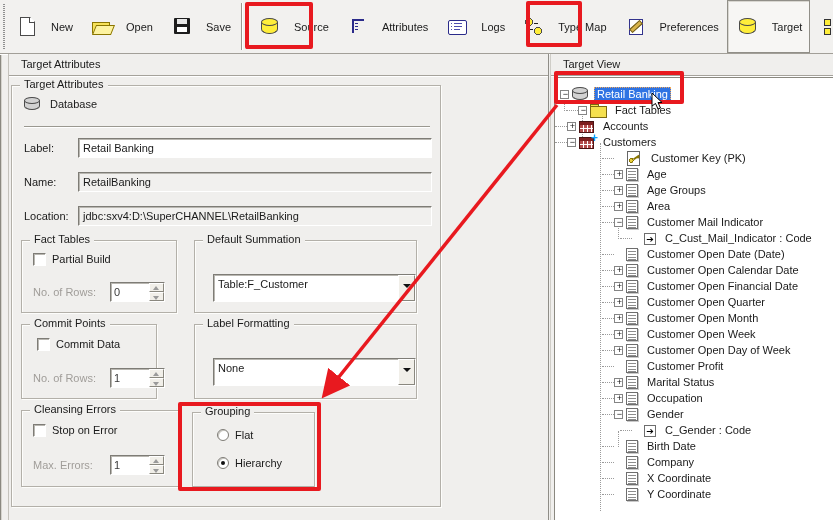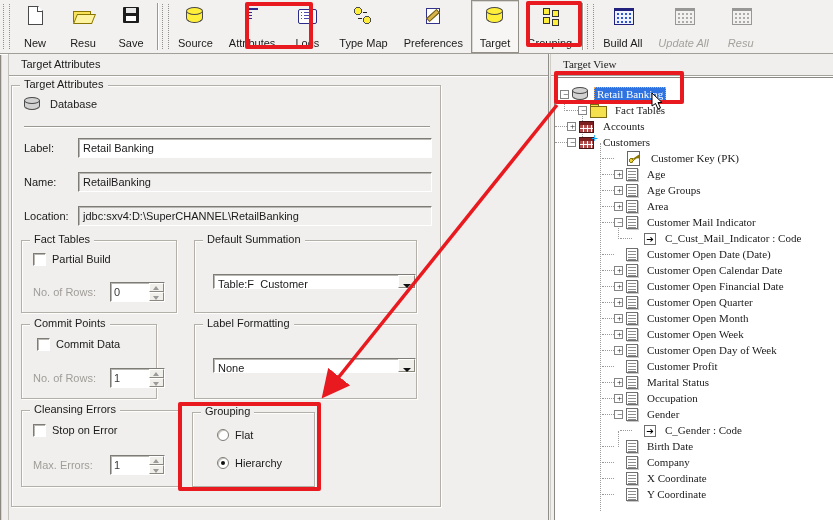--- a/index.html
+++ b/index.html
@@ -10,21 +10,21 @@
     box-shadow:inset 1px 0 0 #8a8880, inset 2px 0 0 #d5d3cd;
   }
   
   .toolbar{
     position:absolute;left:0;top:0;width:833px;height:54px;
     background:#f2f1ef;border-bottom:1px solid #a29f98;box-shadow:0 1px 0 #ffffff;
     display:flex;align-items:stretch;overflow:hidden;padding-left:2px;
   }
   .gripper{width:7px;margin:4px 1px;border-left:1px dotted #8f8f8f;border-right:1px dotted #8f8f8f;}
   .tsep{width:2px;margin:3px 2px;border-left:1px solid #9a9890;border-right:1px solid #ffffff;}
-  .tbtn{display:flex;flex-direction:column;align-items:center;justify-content:flex-start;
+  .tbtn{display:flex;flex-direction:row;align-items:center;justify-content:flex-start;
     padding:4px 7px 3px;min-width:48px;gap:11px;background:transparent;border:1px solid transparent;}
   .tbtn[data-pressed="true"]{background:#f7f6f4;border:1px solid #918f88;box-shadow:inset 1px 1px 0 #d9d7d1;}
   .tbtn[data-enabled="false"] .tlabel{color:#a3a19c;font-style:italic;}
   .tbtn[data-enabled="false"] .ticon{filter:grayscale(1) opacity(.45);}
   .tlabel{white-space:nowrap;line-height:12px;}
   .ticon{width:26px;height:22px;position:relative;}
   
   [data-icon="new-icon"]::before{content:"";position:absolute;left:6px;top:1px;width:13px;height:17px;background:#fff;border:1px solid #4a4a4a;}
   [data-icon="new-icon"]::after{content:"";position:absolute;right:5px;top:1px;border-style:solid;border-width:0 5px 5px 0;border-color:transparent #f2f1ef transparent transparent;box-shadow:-1px 1px 0 #4a4a4a;}
   [data-icon="open-icon"]::before{content:"";position:absolute;left:3px;top:6px;width:16px;height:10px;background:#f7e258;border:1px solid #8a7500;}
@@ -53,41 +53,41 @@
   [data-icon="preferences-icon"]::after{content:"";position:absolute;left:6px;top:8px;width:12px;height:3px;background:#d9b44a;border:1px solid #6b5a1e;transform:rotate(-42deg);}
   [data-icon="grouping-icon"]::before{content:"";position:absolute;left:6px;top:3px;width:5px;height:5px;background:#ffee3a;border:1px solid #333;box-shadow:9px 2px 0 #333,0 9px 0 #333,9px 11px 0 #333;}
   [data-icon="grouping-icon"]::after{content:"";position:absolute;left:16px;top:6px;width:5px;height:5px;background:#ffee3a;box-shadow:-9px 7px 0 #ffee3a,0 9px 0 #ffee3a;}
   [data-icon="grid-icon"]::before{content:"";position:absolute;left:4px;top:3px;width:18px;height:15px;border:1px solid #22227e;background:
     linear-gradient(#22227e,#22227e) 0 0/100% 2px no-repeat,
     radial-gradient(circle,#2f55d4 0 1px,transparent 1.4px) 1px 3px/4px 4px repeat;
     background-color:#eef2ff;}
   
   .panel-header{height:22px;line-height:21px;padding-left:12px;border-bottom:1px solid #a5a29b;box-shadow:0 1px 0 #ffffff;}
   .lp{position:absolute;left:8px;top:54px;width:541px;height:466px;background:#f0efed;border-left:1px solid #c4c2bc;border-right:1px solid #8f8d87;}
-  .rp{position:absolute;left:550px;top:54px;width:283px;height:466px;background:#f0efed;border-left:1px solid #cfcdc7;font-family:Liberation Serif, serif;}
+  .rp{position:absolute;left:550px;top:54px;width:283px;height:466px;background:#f0efed;border-left:1px solid #cfcdc7;}
   .gbox{position:absolute;border:1px solid #b3b0a9;box-shadow:inset 1px 1px 0 #fdfdfb,1px 1px 0 #fdfdfb;}
   .gbox>.legend{position:absolute;top:-8px;left:8px;background:#f0efed;padding:0 4px;white-space:nowrap;}
   .lp-group{left:2px;top:31px;width:430px;height:422px;}
   .abs{position:absolute;}
   .hr{border-top:1px solid #9a9890;box-shadow:0 1px 0 #ffffff;height:0;}
   .field-input{position:absolute;left:66px;width:354px;height:20px;line-height:18px;padding-left:4px;
     border:1px solid;border-color:#7e7c76 #ffffff #ffffff #7e7c76;box-shadow:inset 1px 1px 0 #b9b7b1;background:#fff;white-space:nowrap;overflow:hidden;}
   .field-input.readonly{background:#f1f0ee;}
   .cb{display:inline-block;width:13px;height:13px;background:#fff;border:1px solid;border-color:#7e7c76 #fff #fff #7e7c76;box-shadow:inset 1px 1px 0 #b9b7b1;vertical-align:-3px;margin-right:6px;}
   .radio{display:inline-block;width:12px;height:12px;border-radius:50%;background:#fff;border:1px solid #7e7c76;box-shadow:inset 1px 1px 0 #c9c7c1;vertical-align:-2px;margin-right:6px;position:relative;}
   .radio.checked::before{content:"";position:absolute;left:3px;top:3px;width:4px;height:4px;border-radius:50%;background:#111;}
   .dim{color:#a09d99;}
   .spin{position:absolute;width:55px;height:20px;background:#fff;border:1px solid;border-color:#7e7c76 #fff #fff #7e7c76;box-shadow:inset 1px 1px 0 #b9b7b1;display:flex;}
   .spin .val{flex:1;line-height:18px;padding-left:3px;color:#3a3a3a;}
   .spin .btns{width:15px;display:flex;flex-direction:column;}
   .sb{flex:1;background:#f1efe9;border:1px solid;border-color:#fff #8a887f #8a887f #fff;position:relative;}
   .sb::before{content:"";position:absolute;left:3px;}
   .sb.up::before{top:2px;border-left:3px solid transparent;border-right:3px solid transparent;border-bottom:4px solid #9a9a9a;}
   .sb.dn::before{top:3px;border-left:3px solid transparent;border-right:3px solid transparent;border-top:4px solid #9a9a9a;}
-  .combo{position:absolute;height:15px;background:#fff;border:1px solid;border-color:#7e7c76 #fff #fff #7e7c76;box-shadow:inset 1px 1px 0 #b9b7b1;display:flex;}
+  .combo{position:absolute;height:28px;background:#fff;border:1px solid;border-color:#7e7c76 #fff #fff #7e7c76;box-shadow:inset 1px 1px 0 #b9b7b1;display:flex;}
   .combo .val{flex:1;line-height:19px;padding-left:4px;white-space:nowrap;overflow:hidden;}
   .combo .btn{width:17px;background:#f1efe9;border:1px solid;border-color:#fff #8a887f #8a887f #fff;position:relative;}
   .combo .btn::before{content:"";position:absolute;left:4px;top:8px;border-left:4px solid transparent;border-right:4px solid transparent;border-top:4px solid #111;}
   
   .tree{position:absolute;left:3px;top:23px;right:0;bottom:0;background:#fff;border:1px solid #8a8880;border-right:none;border-bottom:none;overflow:hidden;padding-top:8px;}
   .trow{height:16px;display:flex;align-items:center;white-space:nowrap;position:relative;}
   .trow[data-level="0"]{padding-left:5px;}
   .trow[data-level="1"]{padding-left:11px;}
   .trow[data-level="2"]{}
   .trow[data-level="3"]{padding-left:47px;}
@@ -140,21 +140,21 @@
   <div class="toolbar">
     <div class="gripper"></div>
     <div style="display:flex">
 
     <div class="tbtn" data-pressed="false" data-enabled="true">
           <span class="ticon" data-icon="new-icon"></span>
           <span class="tlabel">New</span>
         </div>
         <div class="tbtn" data-pressed="false" data-enabled="true">
           <span class="ticon" data-icon="open-icon"></span>
-          <span class="tlabel">Resu</span>
+          <span class="tlabel">Open</span>
         </div>
         <div class="tbtn" data-pressed="false" data-enabled="true">
           <span class="ticon" data-icon="save-icon"></span>
           <span class="tlabel">Save</span>
         </div>
       </div>
     <div class="tsep"></div>
     <div class="gripper"></div>
     <div style="display:flex">
 

